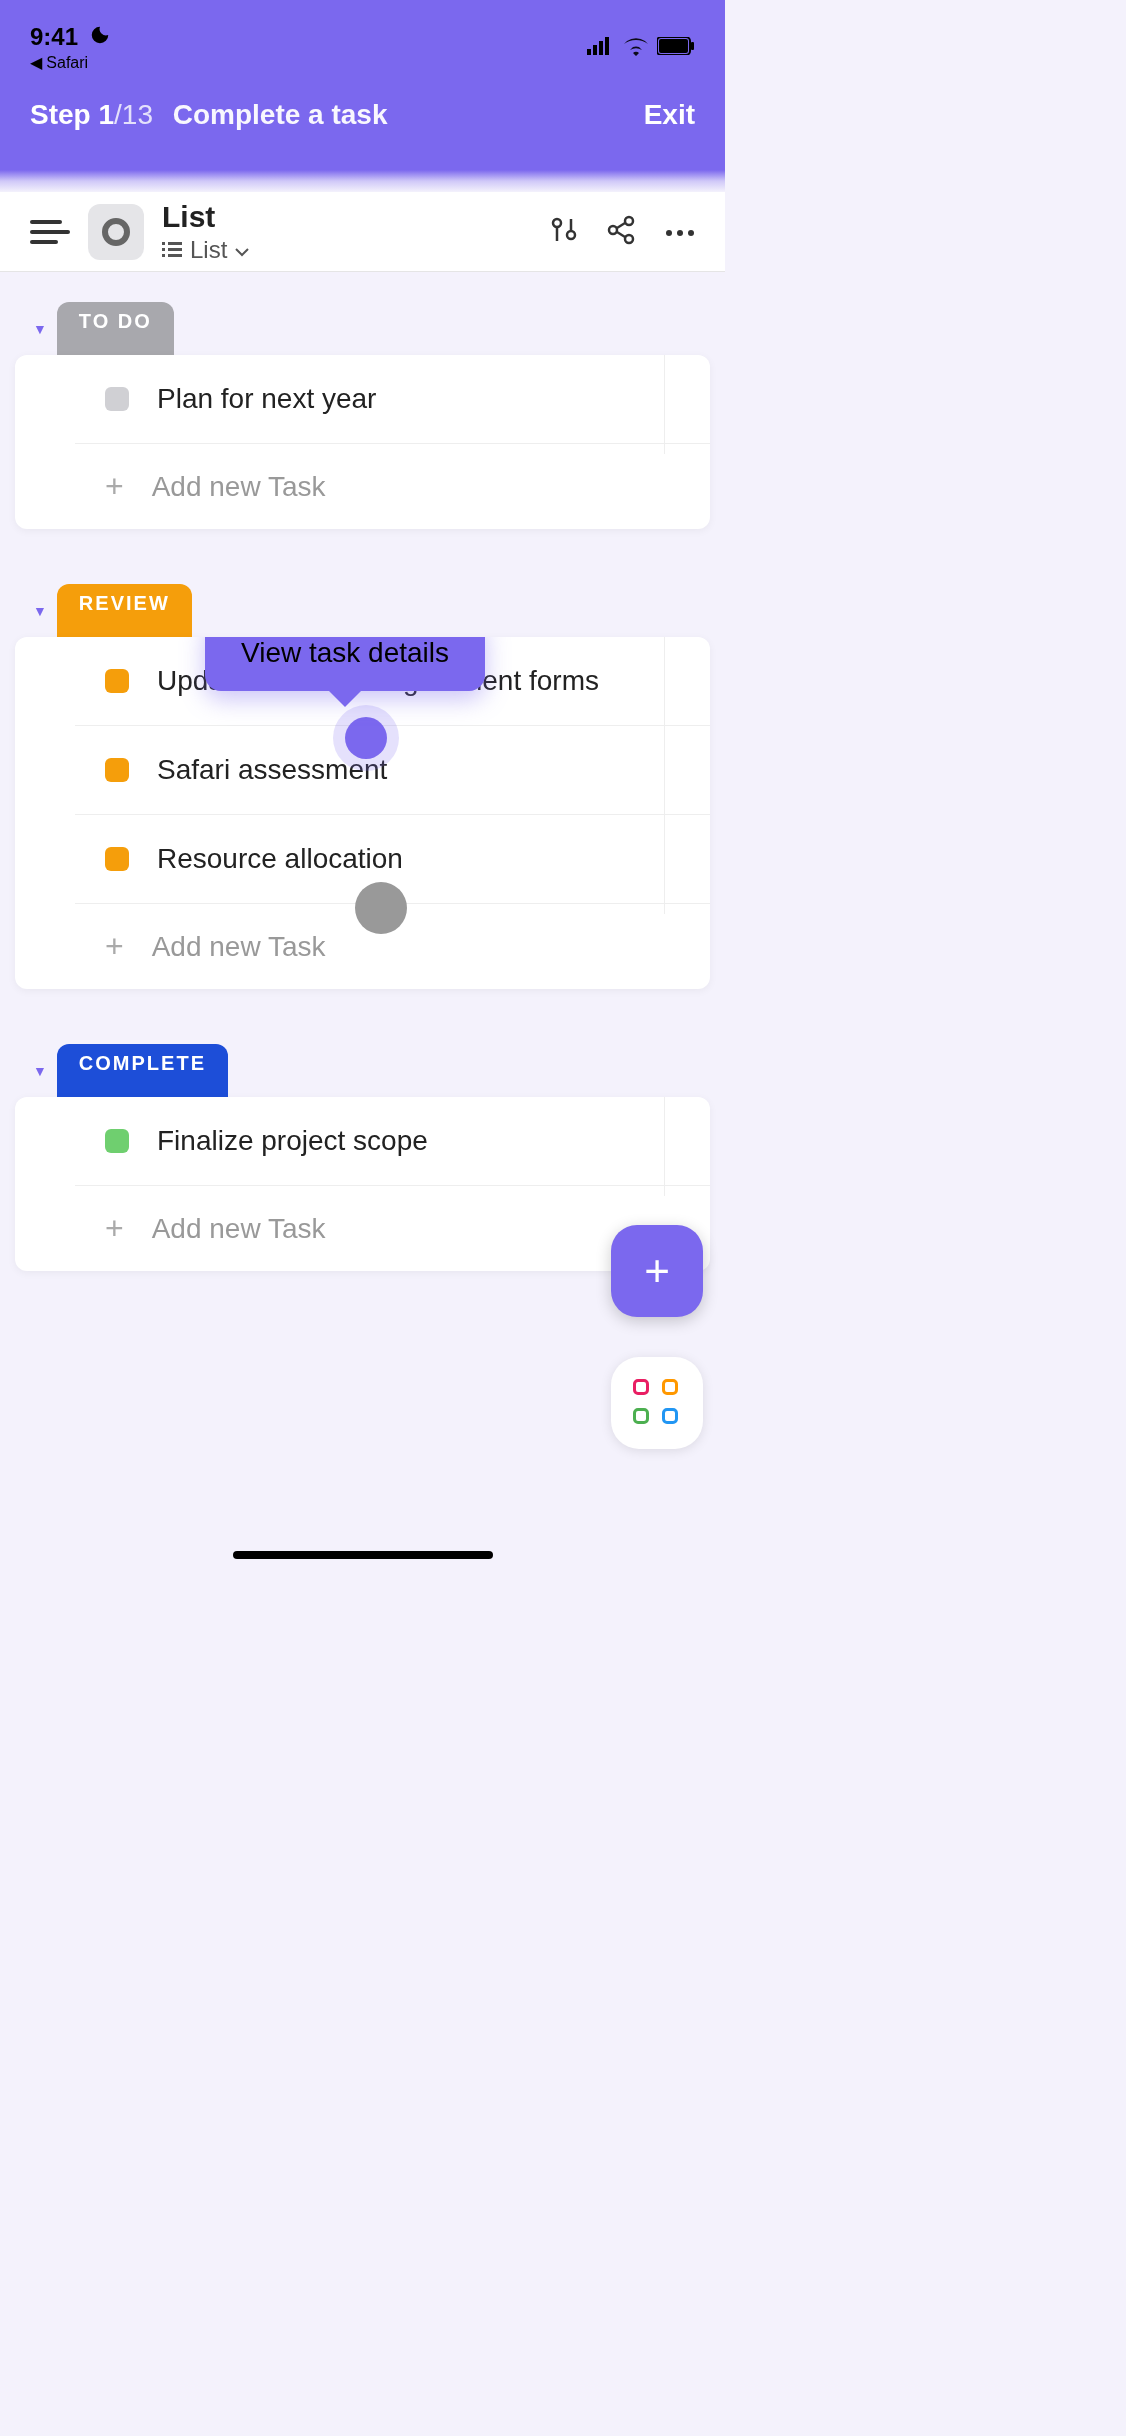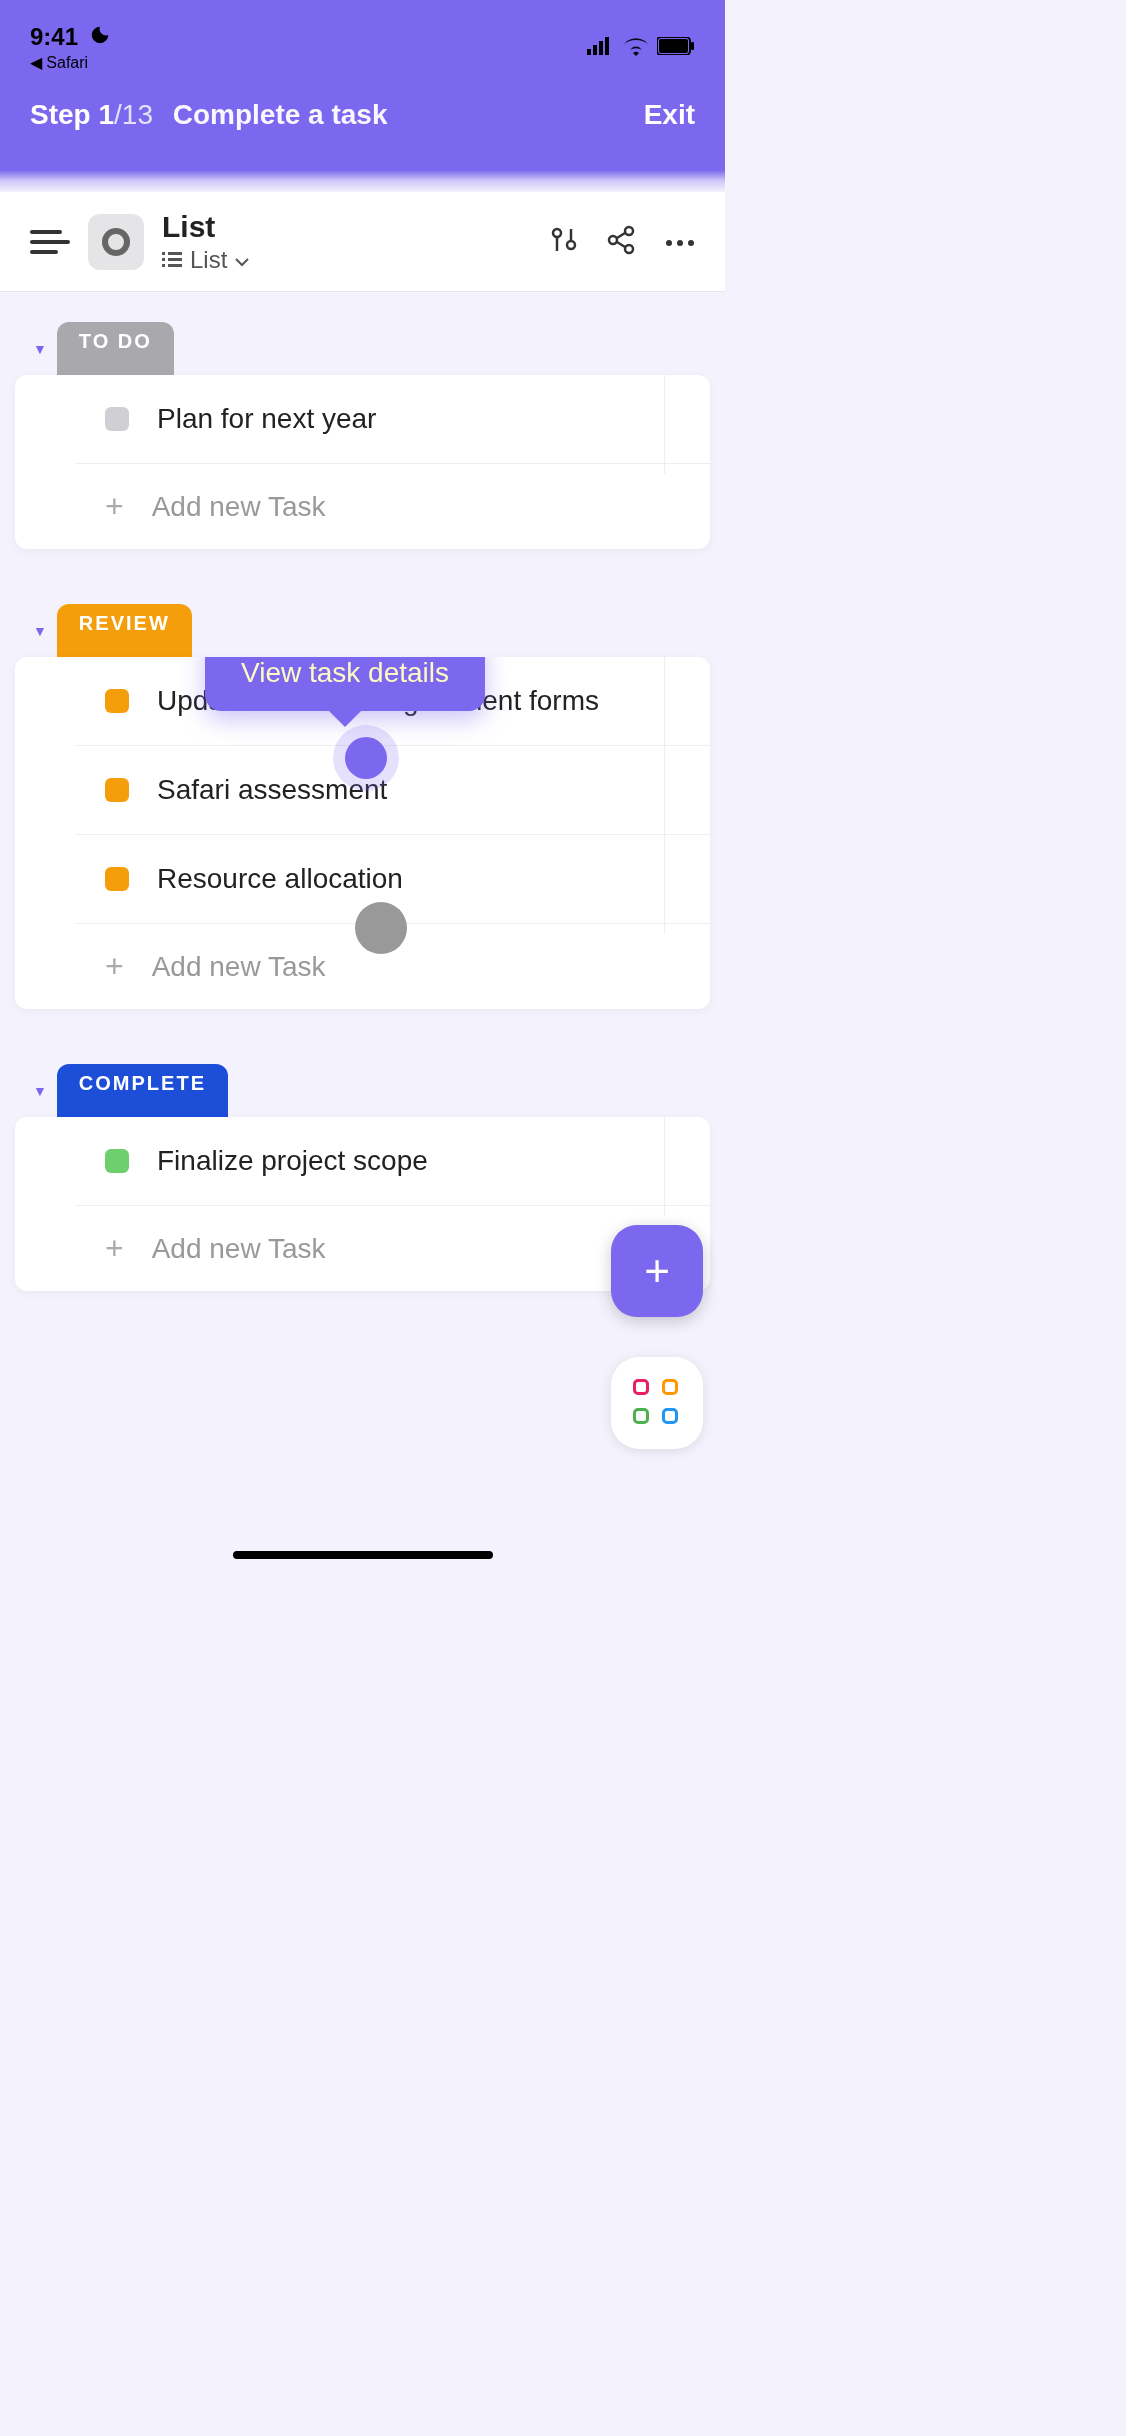--- a/index.html
+++ b/index.html
@@ -16,21 +16,21 @@
 
     .progress-header { height: 90px; background: #7b68ee; display: flex; align-items: center; justify-content: space-between; padding: 0 30px 20px; }
     .progress-text { font-size: 28px; color: #fff; }
     .progress-step { font-weight: 700; }
     .progress-step-total { font-weight: 400; opacity: 0.8; }
     .progress-title { font-weight: 700; margin-left: 12px; opacity: 0.95; }
     .exit-btn { font-size: 28px; color: #fff; font-weight: 600; }
 
     .gradient-strip { height: 22px; background: linear-gradient(to bottom, #7b68ee, rgba(123,104,238,0.3), transparent); }
 
-    .app-header { height: 100px; background: #fff; display: flex; align-items: center; padding: 0 30px; gap: 18px; border-bottom: 1px solid #e5e5e5; }
+    .app-header { height: 80px; background: #fff; display: flex; align-items: center; padding: 0 30px; gap: 18px; border-bottom: 1px solid #e5e5e5; }
     .menu-icon { display: flex; flex-direction: column; gap: 6px; }
     .menu-icon span { display: block; height: 4px; background: #333; border-radius: 2px; }
     .menu-icon span:nth-child(1){ width: 32px;} .menu-icon span:nth-child(2){ width: 40px;} .menu-icon span:nth-child(3){ width: 28px;}
     .list-icon-box { width: 56px; height: 56px; background: #e5e5e8; border-radius: 12px; display: flex; align-items: center; justify-content: center; }
     .ring { width: 28px; height: 28px; border: 6px solid #666; border-radius: 50%; }
     .list-title-grp { flex: 1; }
     .list-title { font-size: 30px; font-weight: 700; color: #222; }
     .list-view-sel { display: flex; align-items: center; gap: 8px; font-size: 24px; color: #555; margin-top: 2px; }
     .header-icons { display: flex; align-items: center; gap: 28px; }
     .filter-icon, .share-icon, .more-icon { color: #333; }
@@ -52,21 +52,21 @@
     .status-square { width: 24px; height: 24px; border-radius: 6px; flex-shrink: 0; }
     .sq-grey { background: #d0d0d4; }
     .sq-orange { background: #f59e0b; }
     .sq-green { background: #6fcf6f; }
     .task-title { font-size: 28px; color: #222; }
 
     .add-row { display: flex; align-items: center; gap: 28px; padding: 24px 30px; margin-left: 60px; }
     .plus-add { font-size: 32px; color: #aaa; font-weight: 300; }
     .add-txt { font-size: 28px; color: #999; }
 
-    .tooltip { position: absolute; background: #7b68ee; color: #fef9c3; font-size: 28px; padding: 22px 36px; border-radius: 16px; box-shadow: 0 8px 24px rgba(123,104,238,0.4); z-index: 10; }
+    .tooltip { position: absolute; background: #7b68ee; color: #000000; font-size: 28px; padding: 22px 36px; border-radius: 16px; box-shadow: 0 8px 24px rgba(123,104,238,0.4); z-index: 10; }
     .tooltip::after { content: ''; position: absolute; bottom: -16px; left: 50%; transform: translateX(-50%); border: 18px solid transparent; border-top-color: #7b68ee; border-bottom: none; }
     .pulse-dot { position: absolute; width: 42px; height: 42px; background: #7b68ee; border-radius: 50%; box-shadow: 0 0 0 12px rgba(123,104,238,0.2); z-index: 9; }
     .grey-dot { position: absolute; width: 52px; height: 52px; background: #999; border-radius: 50%; z-index: 8; }
 
     .fab { position: absolute; right: 22px; bottom: 252px; width: 92px; height: 92px; background: #7b68ee; border-radius: 26px; display: flex; align-items: center; justify-content: center; box-shadow: 0 4px 16px rgba(0,0,0,0.2); }
     .fab-plus { color: #fff; font-size: 44px; font-weight: 300; }
 
     .quick-actions { position: absolute; right: 22px; bottom: 120px; width: 92px; height: 92px; background: #fff; border-radius: 28px; box-shadow: 0 2px 12px rgba(0,0,0,0.1); display: grid; grid-template-columns: 1fr 1fr; grid-template-rows: 1fr 1fr; padding: 22px; gap: 10px; }
     .qa-dot { width: 16px; height: 16px; border-radius: 5px; border: 3px solid; }
     .qa-pink{border-color:#e91e63;} .qa-orange{border-color:#ff9800;} .qa-green{border-color:#4caf50;} .qa-blue{border-color:#2196f3;}

